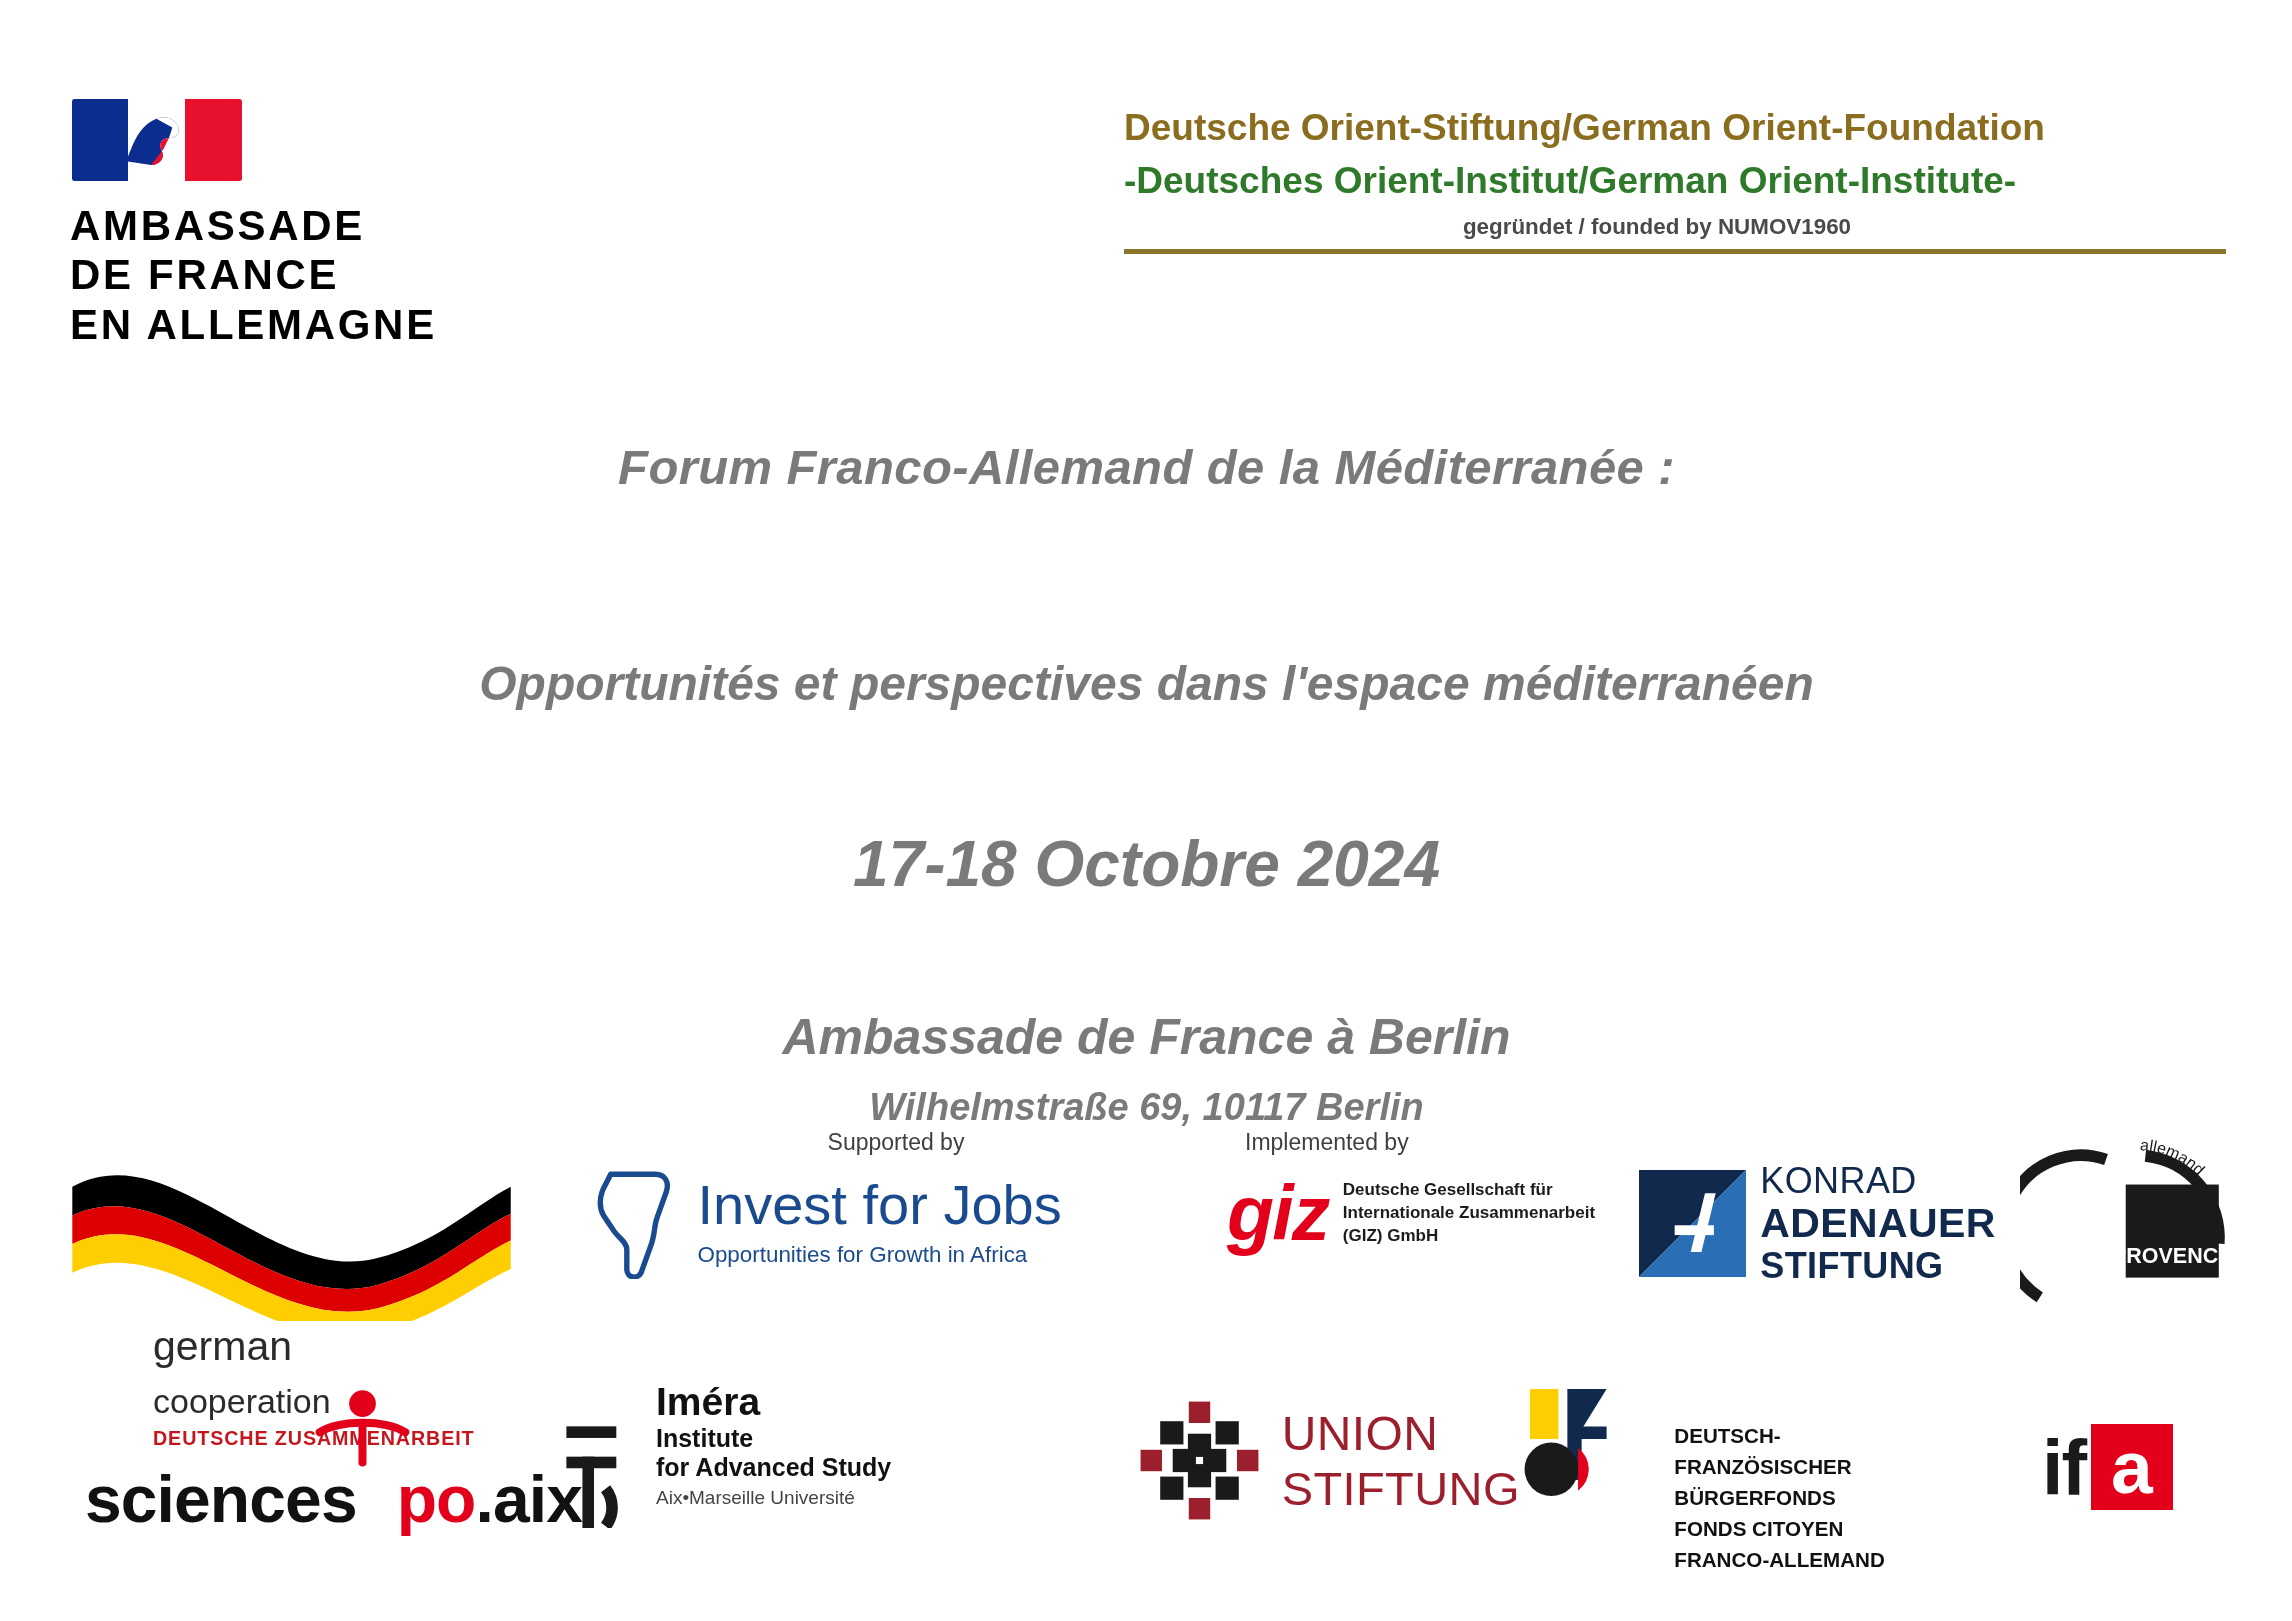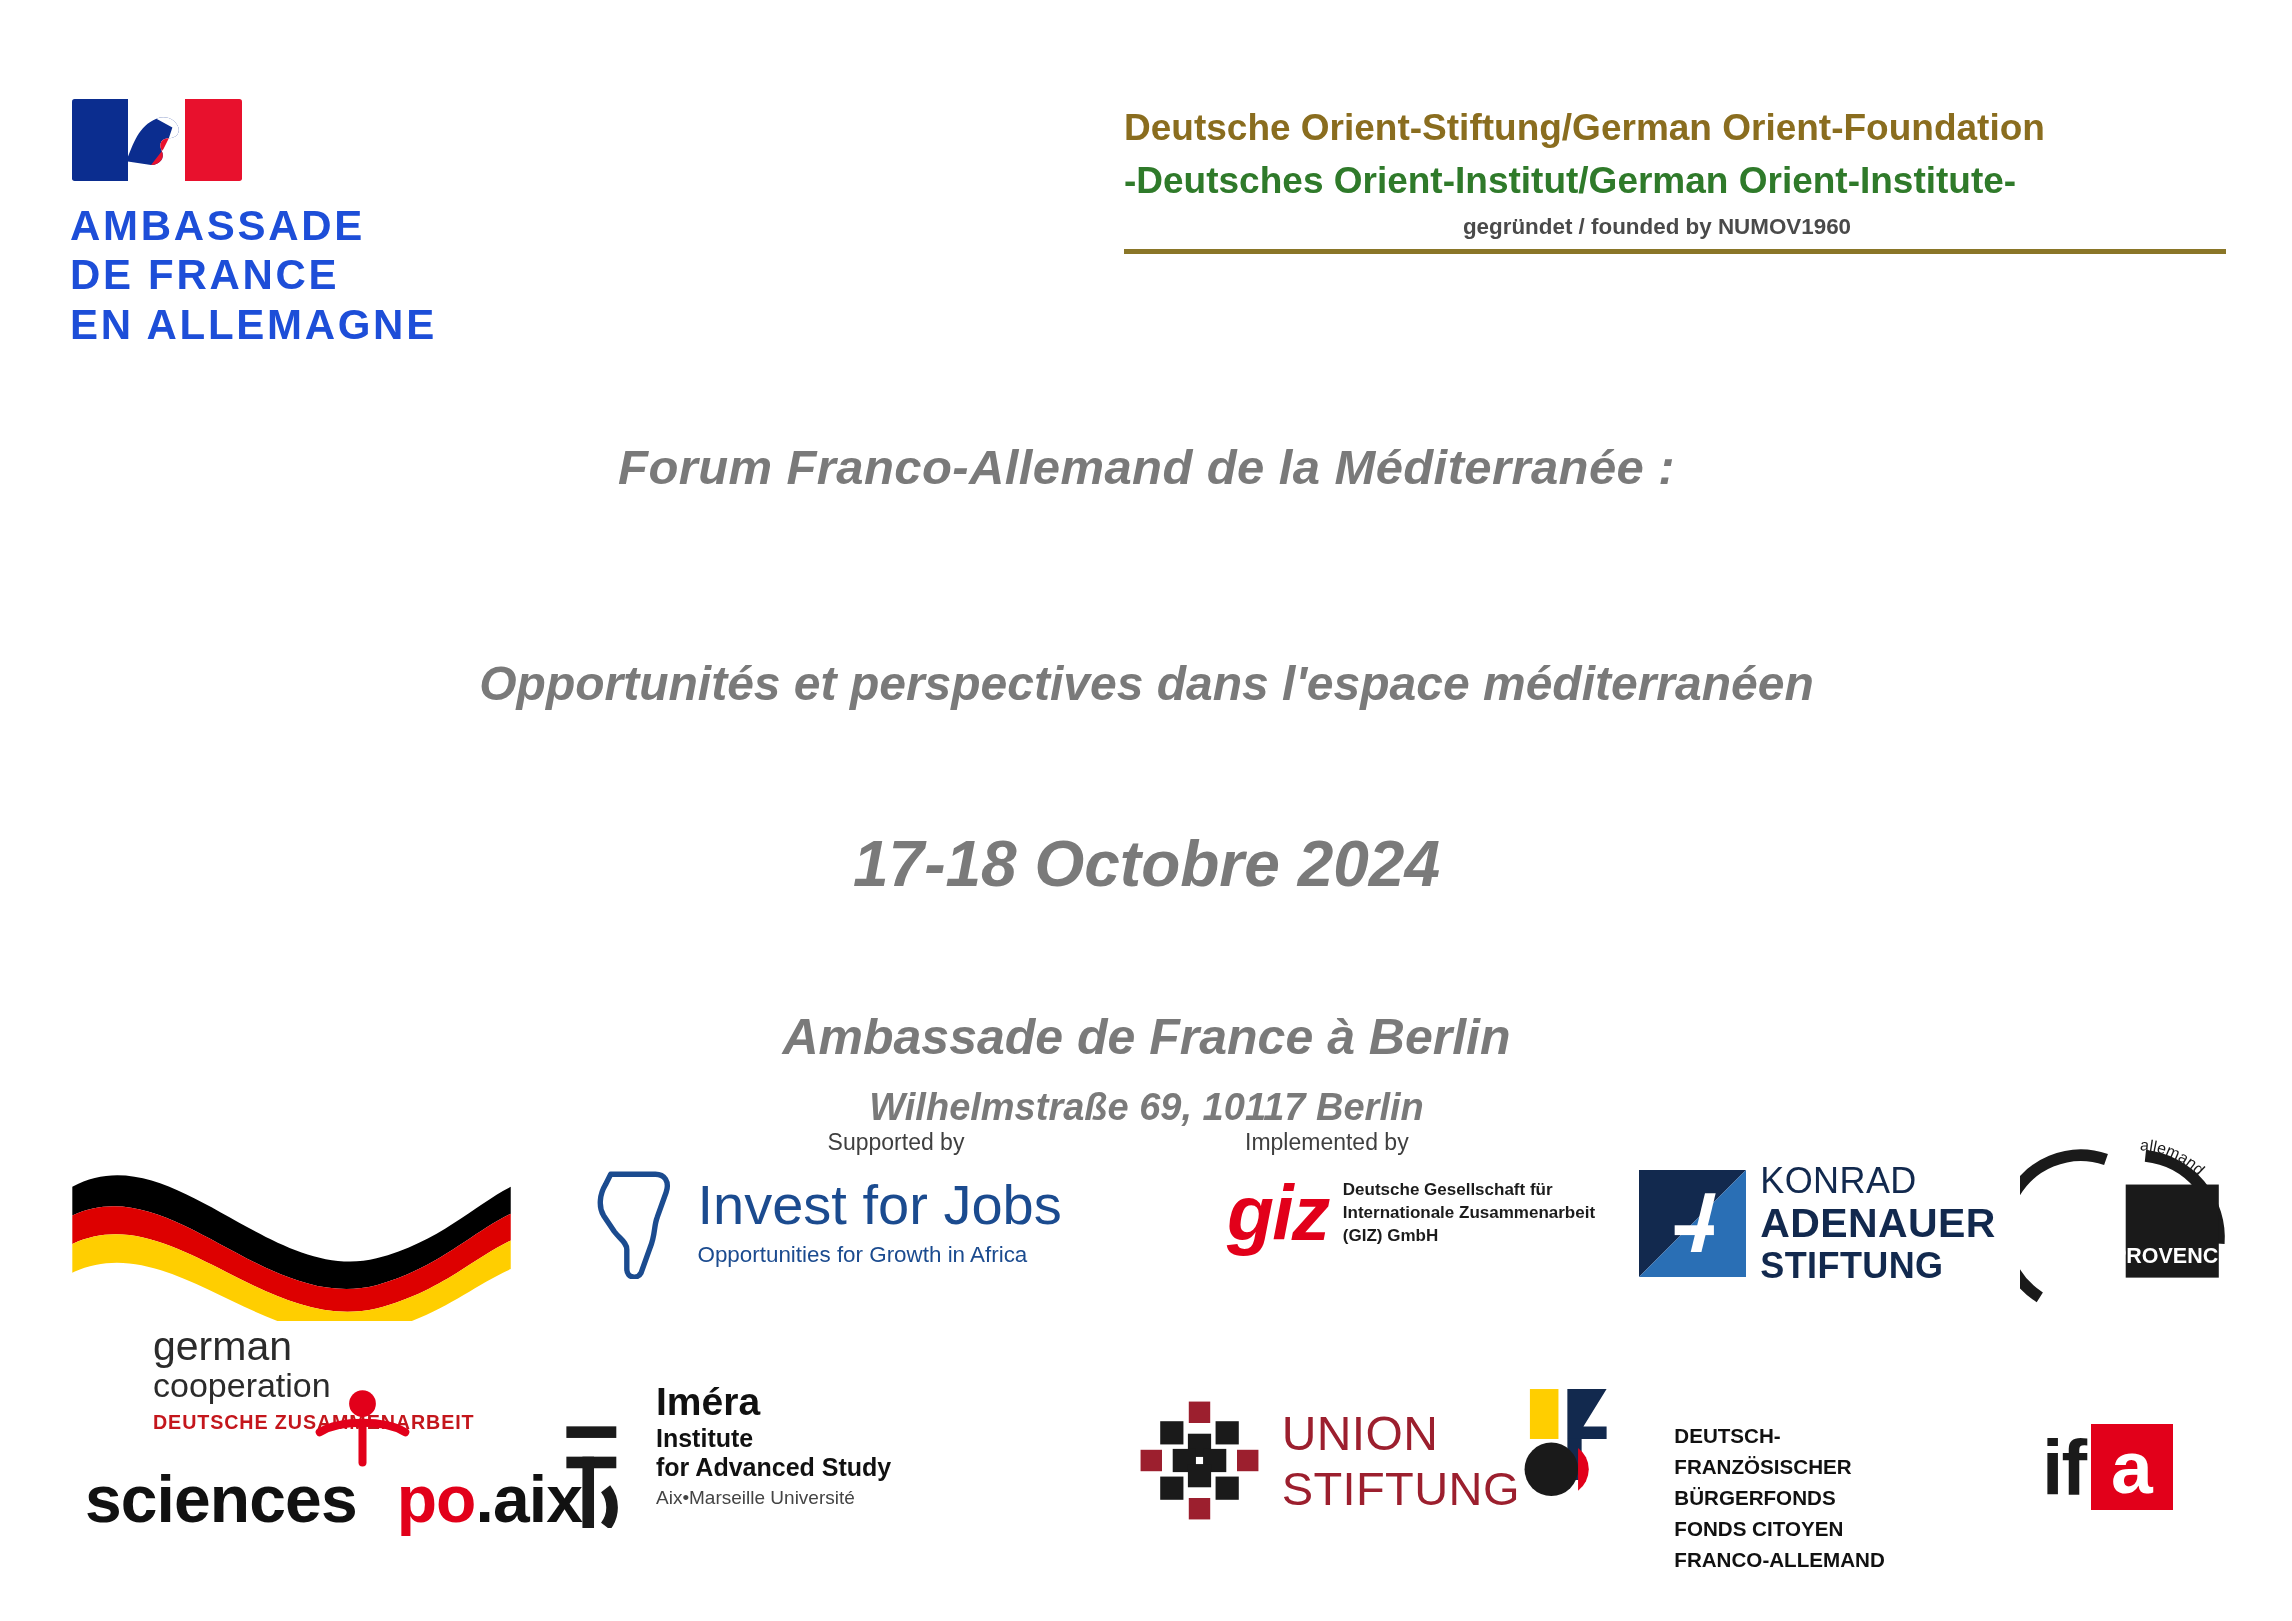--- a/index.html
+++ b/index.html
@@ -51,21 +51,21 @@
     top: 9px;
     width: 77px;
     height: 64px;
   }
   .fr-text {
     margin-top: 19.7px;
     font-weight: bold;
     font-size: 42px;
     letter-spacing: 2.7px;
     line-height: 1.18;
-    color: #1d4ed8;
+    color: #000000;
   }
 
   
   .de-logo {
     position: absolute;
     left: 1124px;
     top: 107px;
     width: 1102px;
     text-align: left;
   }
@@ -139,21 +139,21 @@
     height: 502px;
   }
   .logo-box { position: absolute; }
 
   
   .gc { left: 63px; top: 40px; width: 466px; }
   .gc-wave { position: relative; height: 170px; width: 466px; }
   .gc-wave svg { width: 466px; height: 170px; display:block; }
   .gc-text { margin-top: 5.4px; margin-left: 90px; }
   .gc-t1 { font-size: 41px; color: #2b2b2b; line-height: 1.02; }
-  .gc-t2 { font-size: 34px; color: #2b2b2b; line-height: 1.05; }
+  .gc-t2 { font-size: 34px; color: #2b2b2b; line-height: 1.05; margin-top: 16px; }
   .gc-t3 { font-size: 19.7px; color: #c4161c; font-weight: bold; letter-spacing: 0.9px; margin-top: 7.2px; }
 
   
   .ifj { left: 591px; top: 18px; width: 591px; }
   .supported { font-size: 23px; color: #3f3f3f; text-align: center; width: 466px; margin-left: 72px; }
   .ifj-row { display: flex; align-items: center; margin-top: 10.7px; }
   .ifj-africa { width: 94px; height: 112px; }
   .ifj-words { margin-left: 12.5px; }
   .ifj-main { font-size: 56px; color: #1b4b8f; font-weight: 500; line-height: 1; }
   .ifj-sub { font-size: 22.4px; color: #1b4b8f; margin-top: 9px; }

